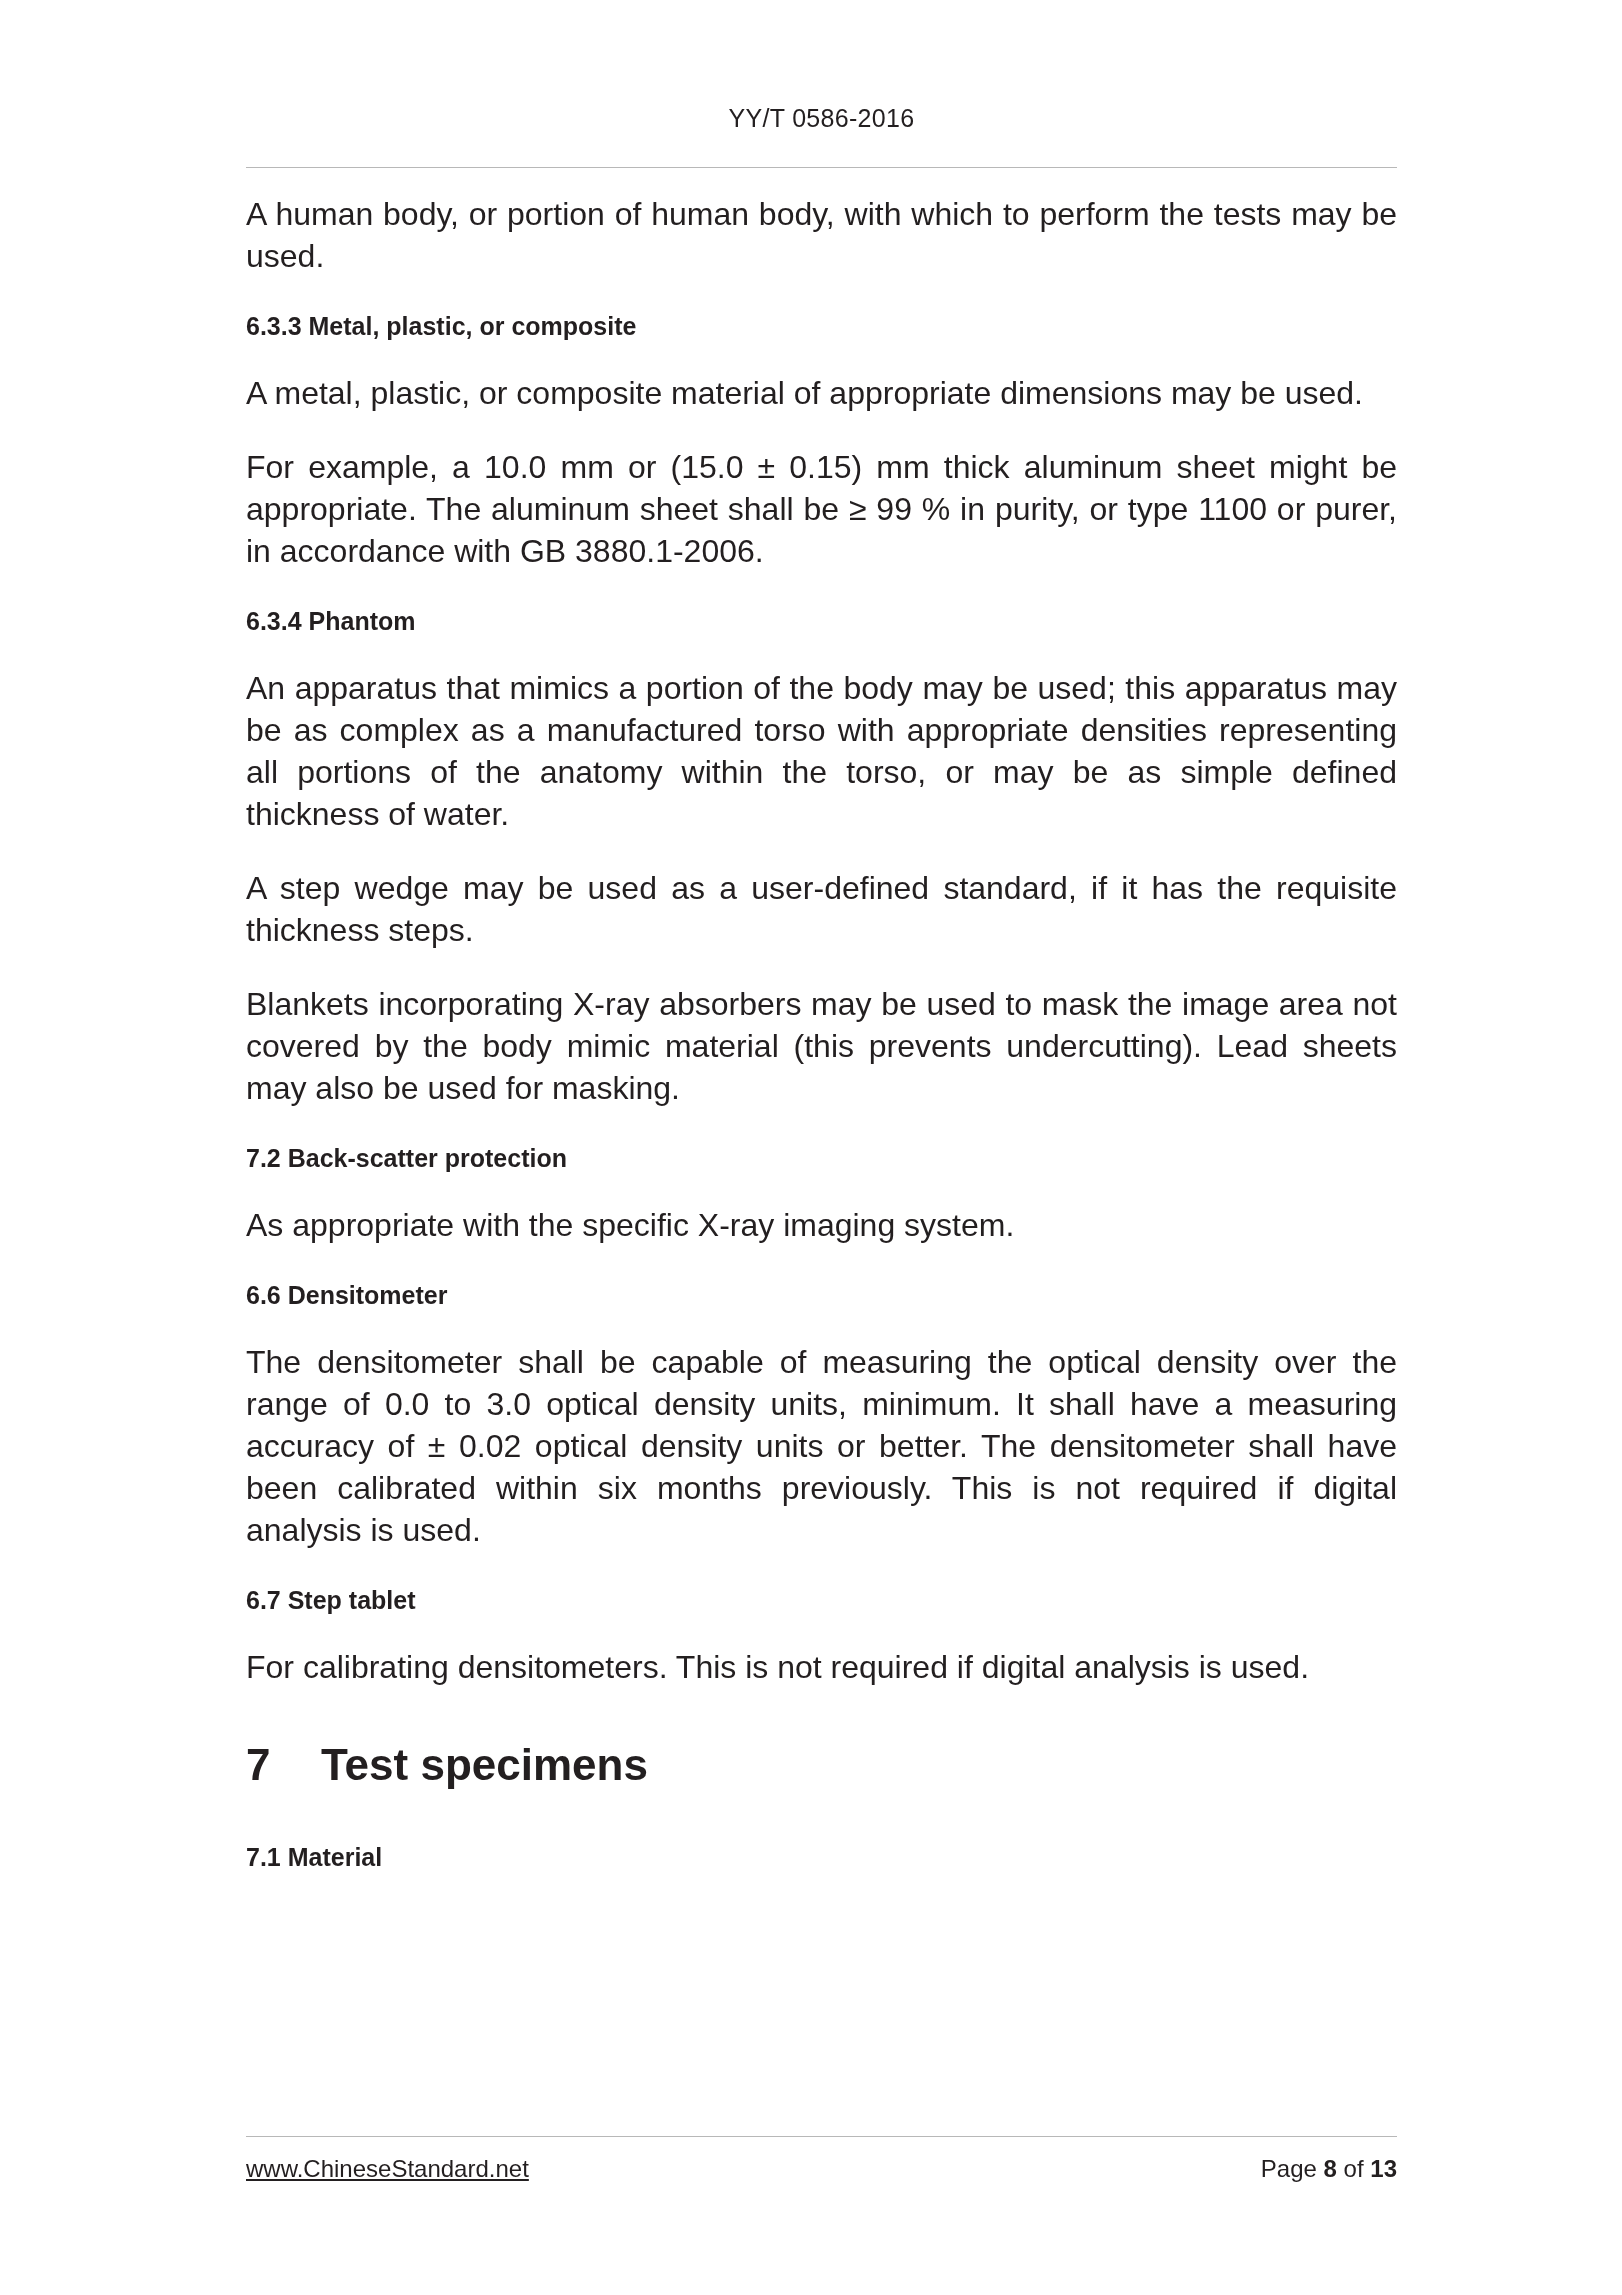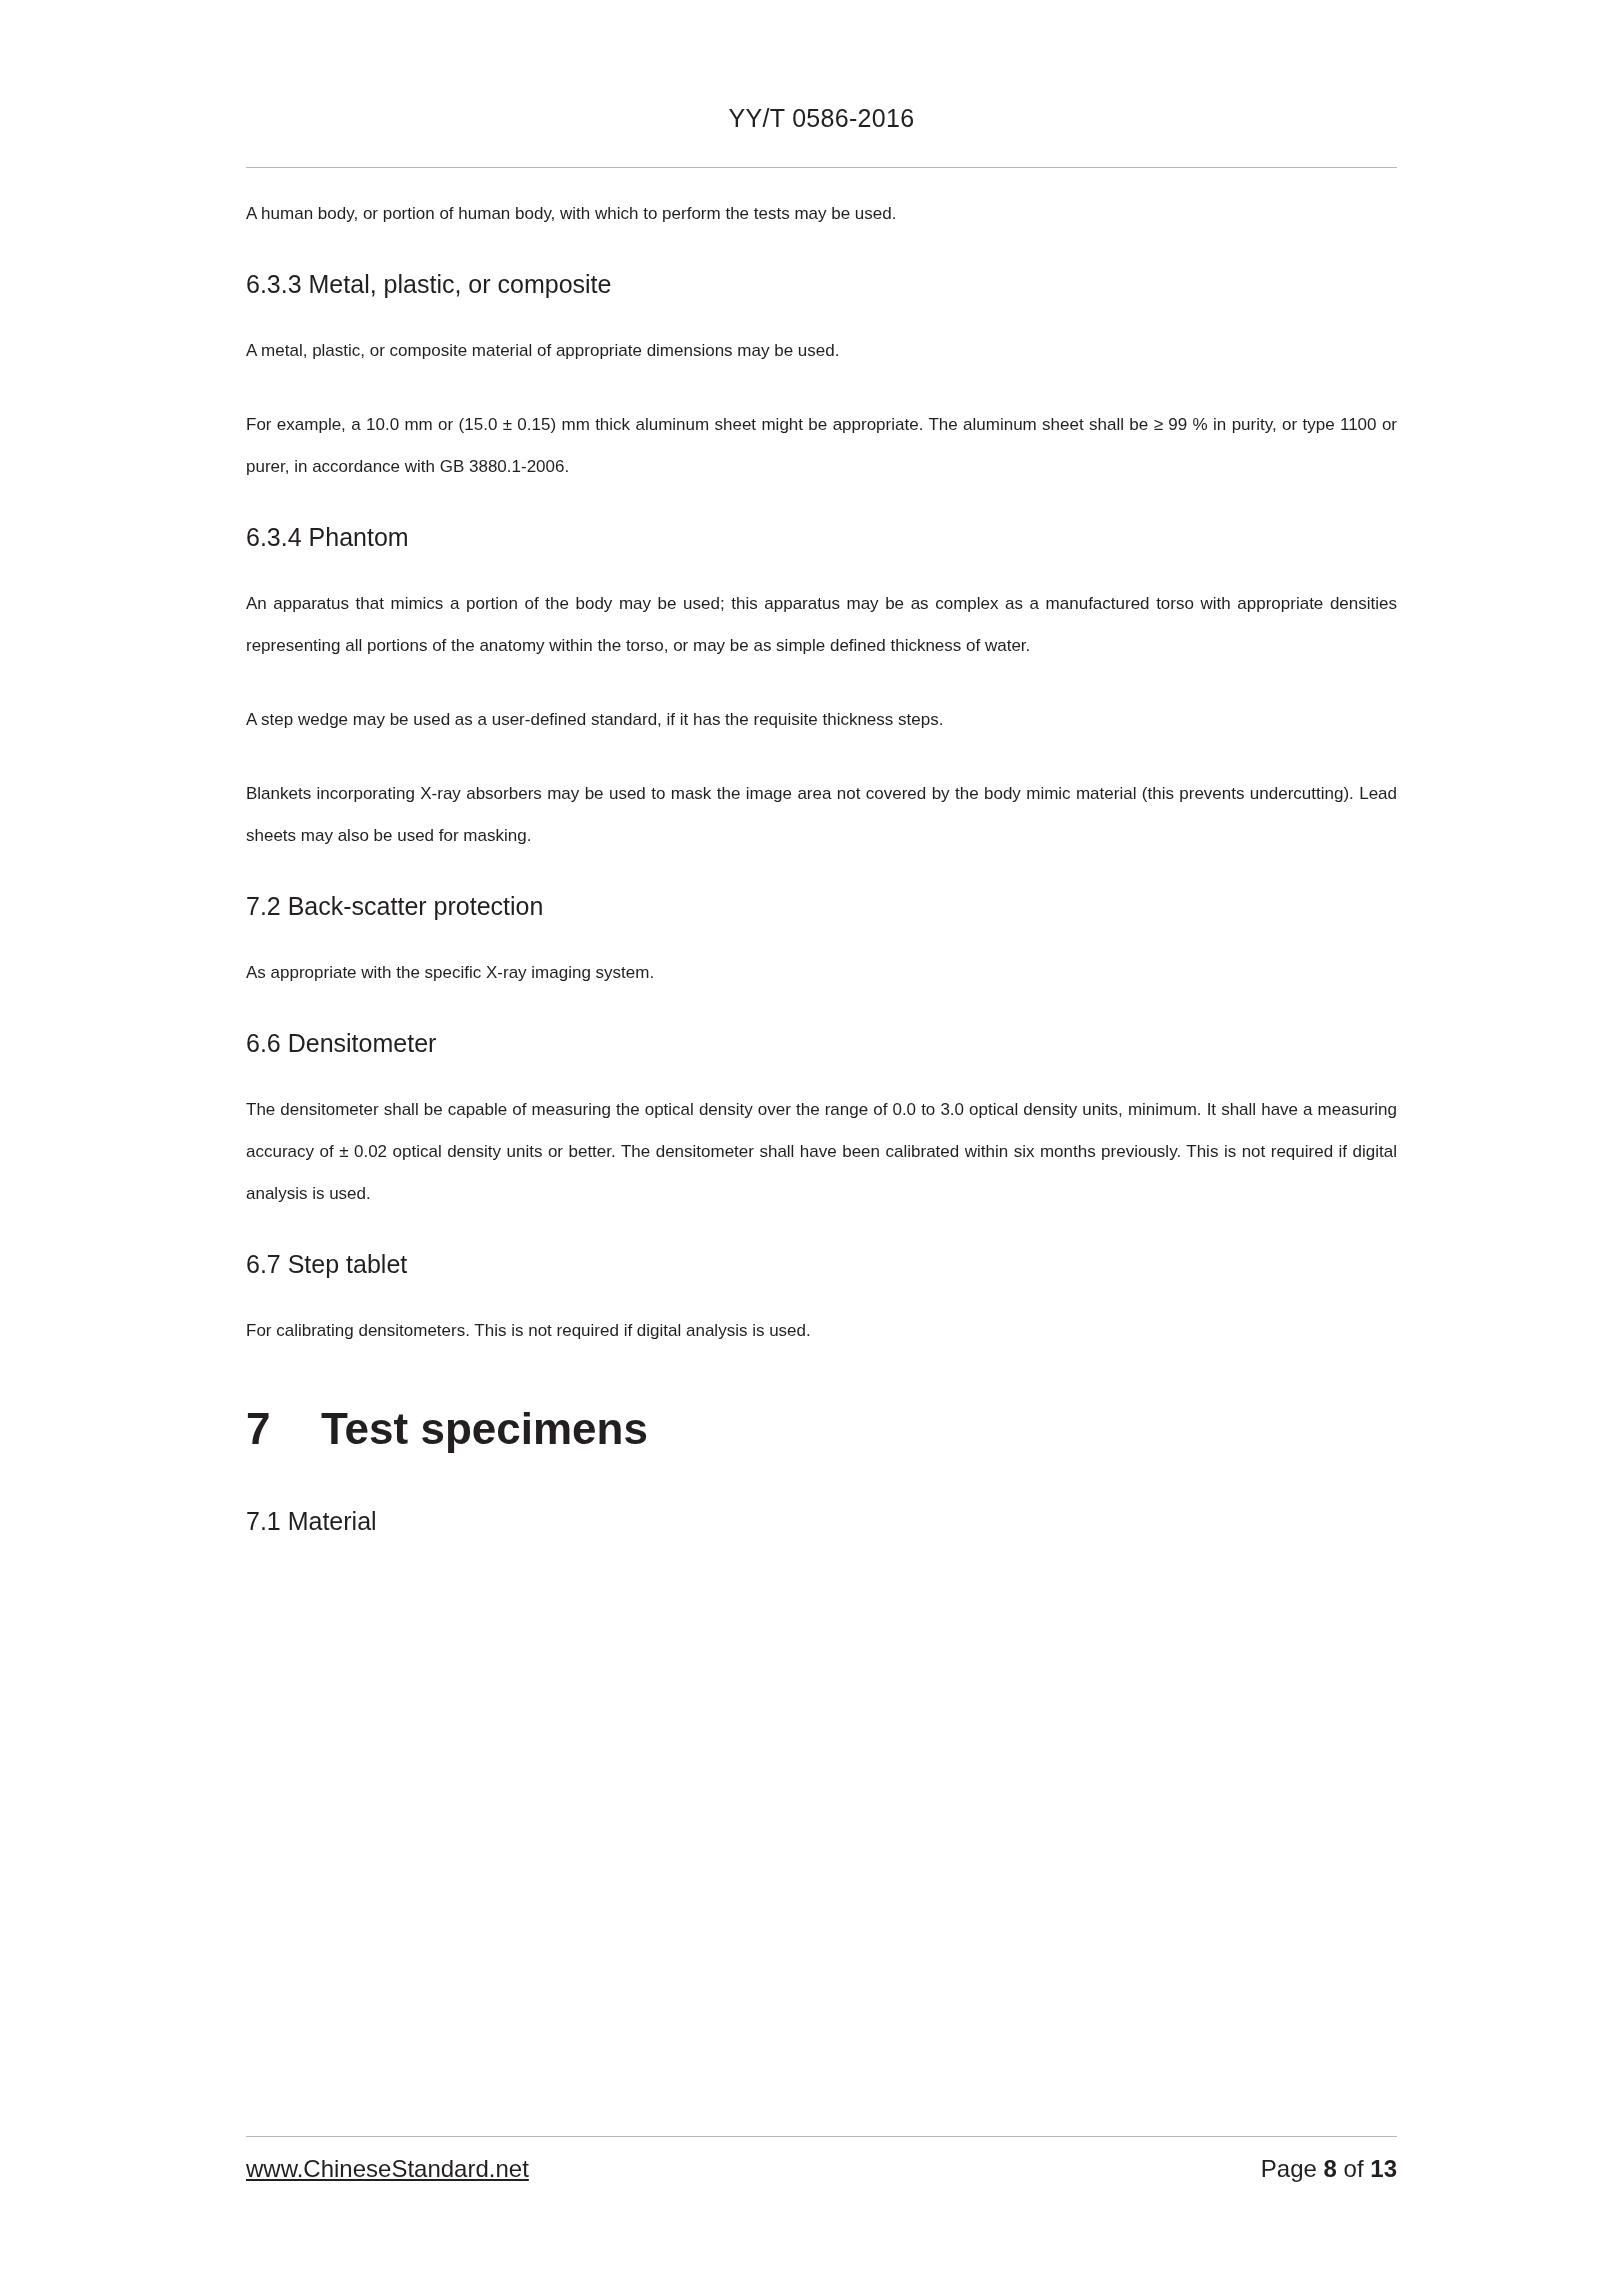--- a/index.html
+++ b/index.html
@@ -49,31 +49,31 @@
     background: #b8b8b8;
   }
   
   .body-area {
     position: absolute;
     top: 193px;
     left: 0;
     width: 1151px;
   }
   p.para {
-    font-size: 17px;
+    font-size: 32px;
     line-height: 42px;
     margin: 0 0 32px 0;
     text-align: justify;
     text-justify: inter-word;
     color: #231f20;
   }
   h3.sub {
     font-size: 25px;
     line-height: 35px;
-    font-weight: normal;
+    font-weight: bold;
     margin: 0 0 28px 0;
     color: #231f20;
   }
   h2.clause {
     font-size: 44px;
     line-height: 48px;
     font-weight: bold;
     margin: 53px 0 43px 0;
     color: #231f20;
   }

